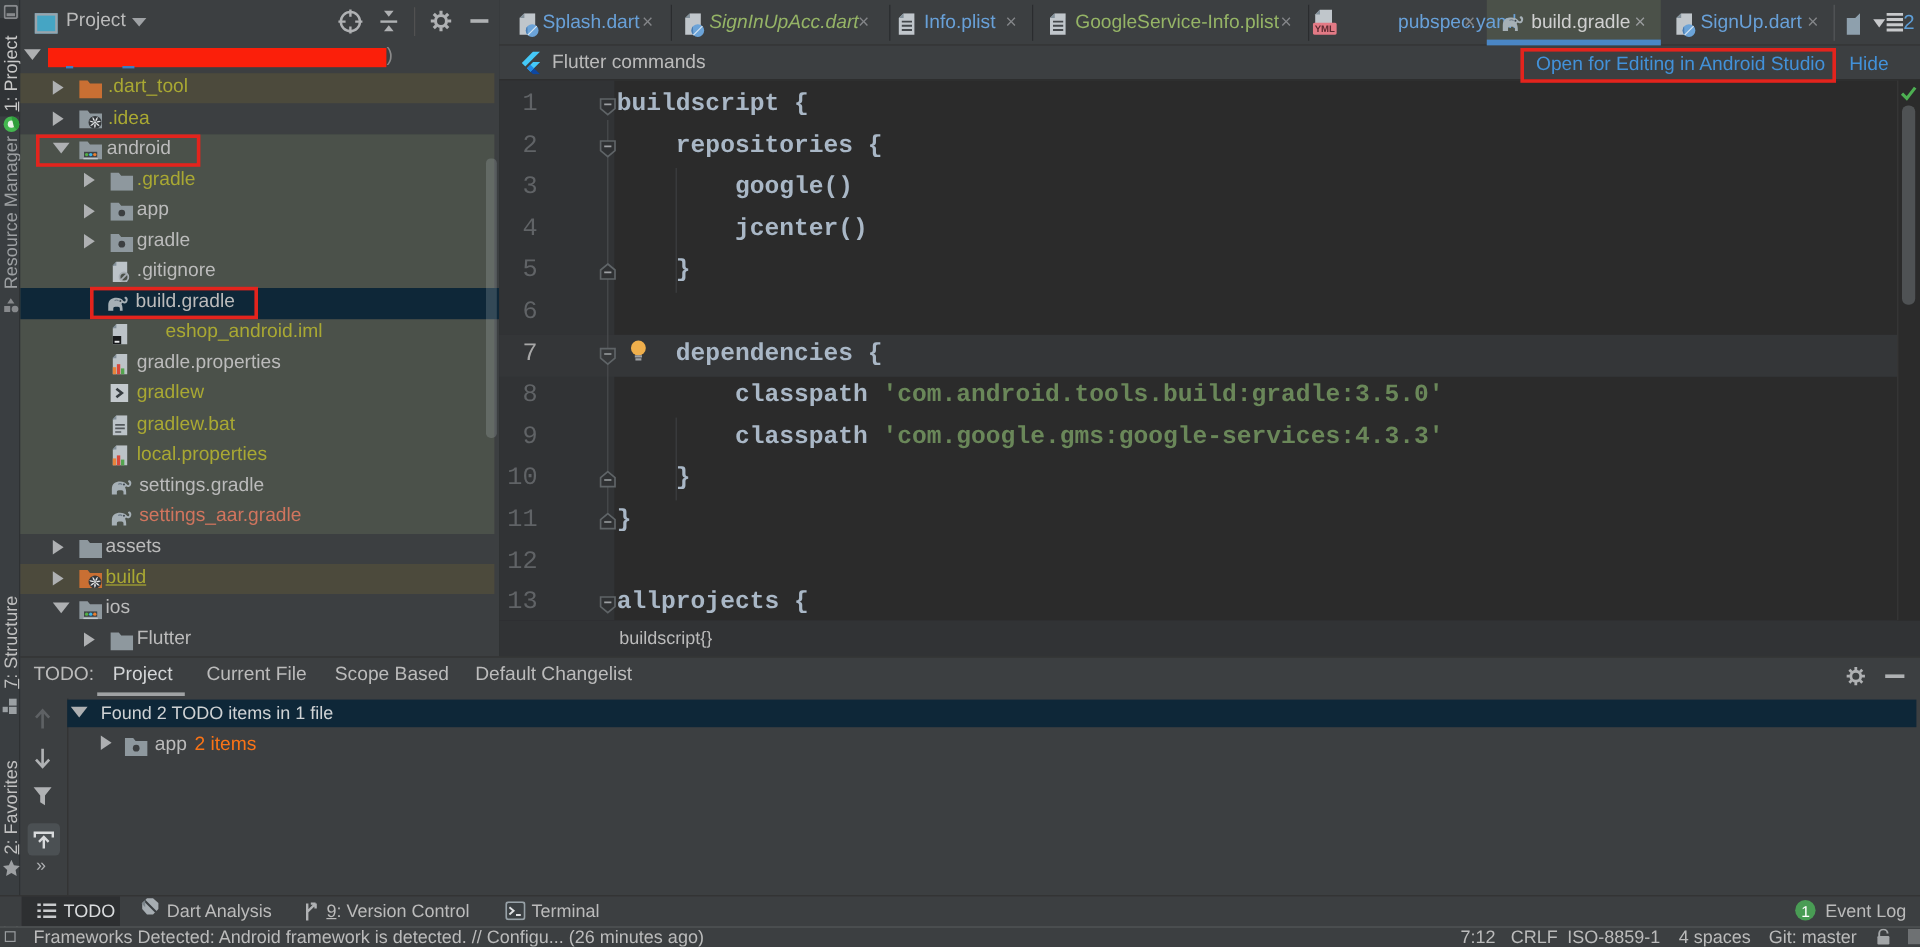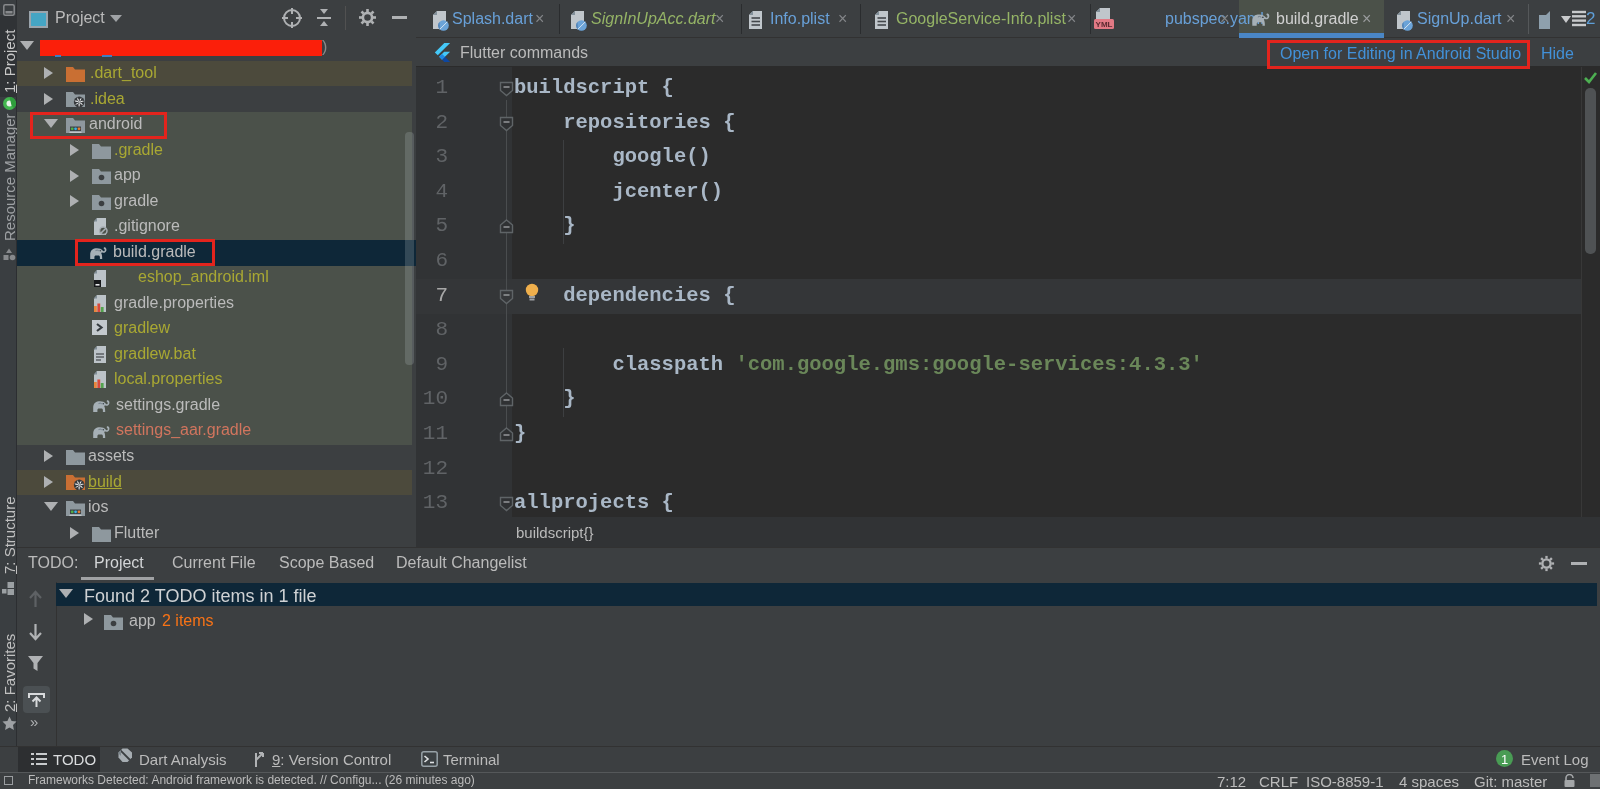--- a/index.html
+++ b/index.html
@@ -385,20 +385,21 @@
 
   <div class="abs" style="left:563px;top:140px;width:1px;height:104px;background:#3d3f41;"></div>
   <div class="abs" style="left:563px;top:348px;width:1px;height:69px;background:#3d3f41;"></div>
 
   <div class="cl" style="top:71px;">buildscript {</div>
   <div class="cl" style="top:140.2px;">        google()</div>
   <div class="cl" style="top:105.6px;">    repositories {</div>
   <div class="cl" style="top:174.8px;">        jcenter()</div>
   <div class="cl" style="top:209.4px;">    }</div>
   <div class="cl" style="top:278.6px;">    dependencies {</div>
+  <div class="cl" style="top:313.2px;">        classpath <span class="str">'com.android.tools.build:gradle:3.5.0'</span></div>
   <div class="cl" style="top:347.8px;">        classpath <span class="str">'com.google.gms:google-services:4.3.3'</span></div>
   <div class="cl" style="top:382.4px;">    }</div>
   <div class="cl" style="top:417px;">}</div>
   <div class="cl" style="top:486.2px;">allprojects {</div>
 
   <svg class="abs" style="left:499px;top:81px;" width="15" height="16" viewBox="0 0 15 16">
       <path d="M1.5,1.5 h12 v8 l-6,5 -6,-5 z" fill="#2f3133" stroke="#5f6467" stroke-width="1.4"></path>
       <line x1="4.5" y1="6" x2="10.5" y2="6" stroke="#9da0a3" stroke-width="1.4"></line>
     </svg>
   <svg class="abs" style="left:499px;top:115.6px;" width="15" height="16" viewBox="0 0 15 16">
@@ -473,21 +474,21 @@
       <path d="M1,2 H16 L10.5,9 V17 L6.5,14.5 V9 Z" fill="#b0b2b4"></path>
     </svg>
   <div class="abs" style="left:23px;top:686px;width:27px;height:27px;background:#4b5053;border-radius:4px;"></div>
   <svg class="abs" style="left:27px;top:690px;" width="19" height="19" viewBox="0 0 19 19">
       <path d="M2,8 V4 H17 V8 M9.5,17 V8 M5.5,11.5 L9.5,7.5 L13.5,11.5" fill="none" stroke="#d8dadc" stroke-width="2"></path>
     </svg>
   <div class="abs" style="left:30px;top:713px;font-size:15px;color:#afb1b3;">»</div>
 
   <div class="abs" style="left:56px;top:583px;width:1541px;height:23px;background:#0e2738;"></div>
   <div class="ad" style="left:59px;top:589px;"></div>
-  <div class="abs" style="left:84px;top:586px;font-size:18px;color:#cfd2d4;white-space:nowrap;">Found 2 TODO items in 1 file</div>
+  <div class="abs" style="left:84px;top:586px;font-size:15px;color:#cfd2d4;white-space:nowrap;">Found 2 TODO items in 1 file</div>
   <div class="ar" style="left:84px;top:613px;"></div>
   <svg class="abs" style="left:104px;top:614px;" width="19" height="16" viewBox="0 0 19 16">
       <path d="M0,1 h7 l2,2.5 h10 v12.5 h-19 z" fill="#8e989e"></path>
       <circle cx="9.5" cy="9.5" r="2.8" fill="#3c3f41"></circle>
     </svg>
   <div class="tx" style="left:129px;top:612px;">app</div>
   <div class="tx" style="left:162px;top:612px;color:#f97316;">2 items</div>
 
   <div class="abs" id="twbar" style="left:0;top:746px;width:1600px;height:26px;background:#3c3f41;border-top:1px solid #323232;"></div>
   <div class="abs" style="left:18px;top:747px;width:82px;height:25px;background:#2d2f31;"></div>
@@ -517,21 +518,21 @@
       <polyline points="3.5,5 7,8 3.5,11" fill="none" stroke="#dfe1e3" stroke-width="1.6"></polyline>
       <line x1="9" y1="11.5" x2="13" y2="11.5" stroke="#dfe1e3" stroke-width="1.6"></line>
     </svg>
   <div class="abs" style="left:443px;top:751px;font-size:15px;color:#bbbbbb;">Terminal</div>
   <div class="abs" style="left:1496px;top:750px;width:17px;height:17px;border-radius:50%;background:#499c54;"></div>
   <div class="abs" style="left:1501px;top:752px;font-size:13px;color:#fff;">1</div>
   <div class="abs" style="left:1521px;top:751px;font-size:15px;color:#bbbbbb;">Event Log</div>
 
   <div class="abs" id="statusbar" style="left:0;top:772px;width:1600px;height:17px;background:#3c3f41;border-top:1px solid #55585a;"></div>
   <div class="abs" style="left:4px;top:776px;width:9px;height:9px;border:1.5px solid #9a9da0;"></div>
-  <div class="abs" style="left:28px;top:773px;font-size:12px;color:#bbbbbb;">Frameworks Detected: Android framework is detected. // Configu... (26 minutes ago)</div>
+  <div class="abs" style="left:28px;top:773px;font-size:15px;color:#bbbbbb;">Frameworks Detected: Android framework is detected. // Configu... (26 minutes ago)</div>
   <div class="abs" style="left:1217px;top:773px;font-size:15px;color:#bbbbbb;">7:12</div>
   <div class="abs" style="left:1259px;top:773px;font-size:15px;color:#bbbbbb;">CRLF</div>
   <div class="abs" style="left:1306px;top:773px;font-size:15px;color:#bbbbbb;">ISO-8859-1</div>
   <div class="abs" style="left:1399px;top:773px;font-size:15px;color:#bbbbbb;">4 spaces</div>
   <div class="abs" style="left:1474px;top:773px;font-size:15px;color:#bbbbbb;">Git: master</div>
   <svg class="abs" style="left:1563px;top:774px;" width="13" height="14" viewBox="0 0 13 14">
       <path d="M3,6 V4 a3.5,3.5 0 0 1 7,0" fill="none" stroke="#a3a6a8" stroke-width="1.6"></path>
       <rect x="1.5" y="6" width="10" height="7" rx="1" fill="#a3a6a8"></rect>
     </svg>
   <svg class="abs" style="left:1590px;top:774px;" width="10" height="13" viewBox="0 0 10 13">

